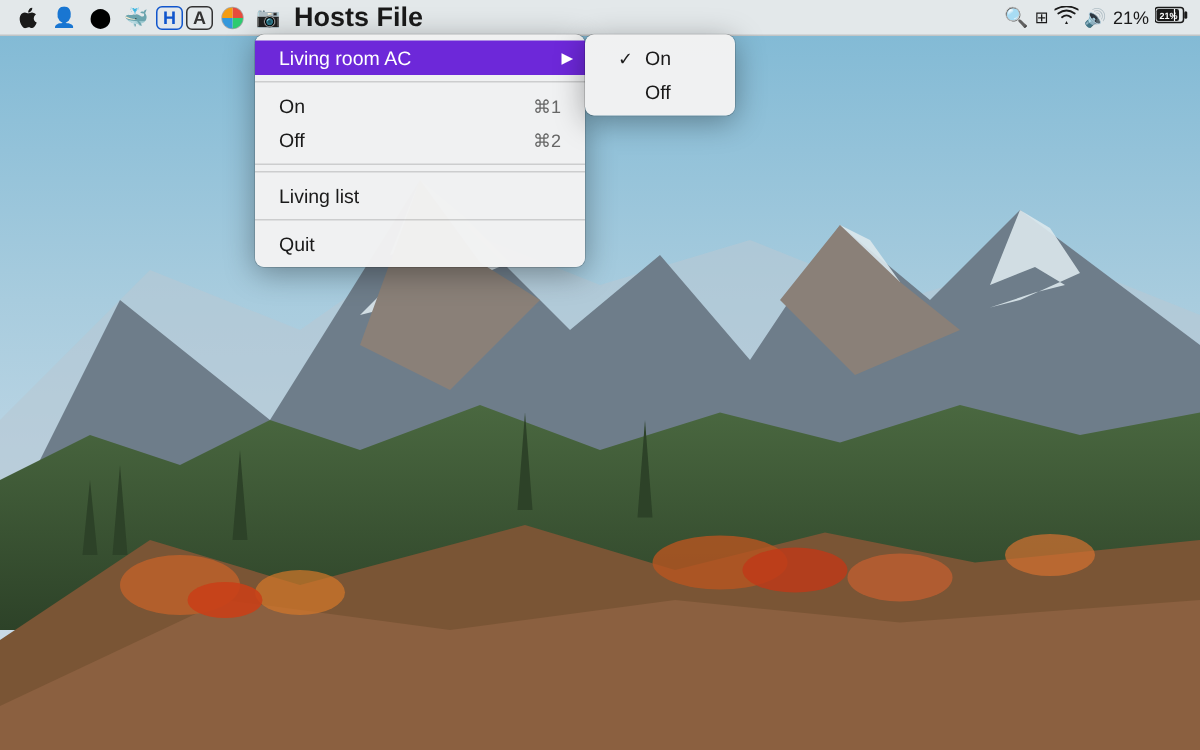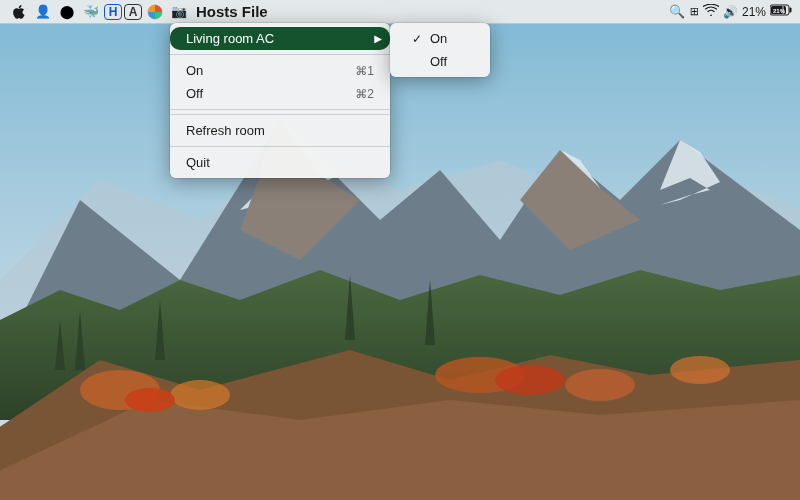--- a/index.html
+++ b/index.html
@@ -65,21 +65,21 @@
     .menubar-right {
       display: flex;
       align-items: center;
       padding-right: 8px;
       gap: 4px;
       font-size: 12px;
       color: #1a1a1a;
     }
 
     .menubar-app-name {
-      font-size: 15px;
+      font-size: 18px;
       font-weight: 600;
       color: #1a1a1a;
       padding: 0 4px;
     }
 
     
     .dropdown-menu {
       position: absolute;
       top: 23px;
       left: 170px;
@@ -97,23 +97,22 @@
       justify-content: space-between;
       padding: 4px 16px;
       font-size: 13px;
       color: #1a1a1a;
       cursor: pointer;
       position: relative;
       min-height: 22px;
     }
 
     .menu-item.highlighted {
-      background: #14532d;
+      background: #6d28d9;
       color: white;
-      border-radius: 10px;
     }
 
     .menu-item.has-submenu::after {
       content: '▶';
       font-size: 10px;
       position: absolute;
       right: 8px;
     }
 
     .menu-item.has-submenu {
@@ -319,21 +318,21 @@
     <span class="menu-item-label">Off</span>
     <span class="shortcut">⌘2</span>
   </div>
 
   <div class="menu-separator"></div>
 
 
   <div class="menu-separator"></div>
 
   <div class="menu-item">
-    <span class="menu-item-label">Refresh room</span>
+    <span class="menu-item-label">Living list</span>
   </div>
 
   <div class="menu-separator"></div>
 
   <div class="menu-item">
     <span class="menu-item-label">Quit</span>
   </div>
 
 </div>
 

